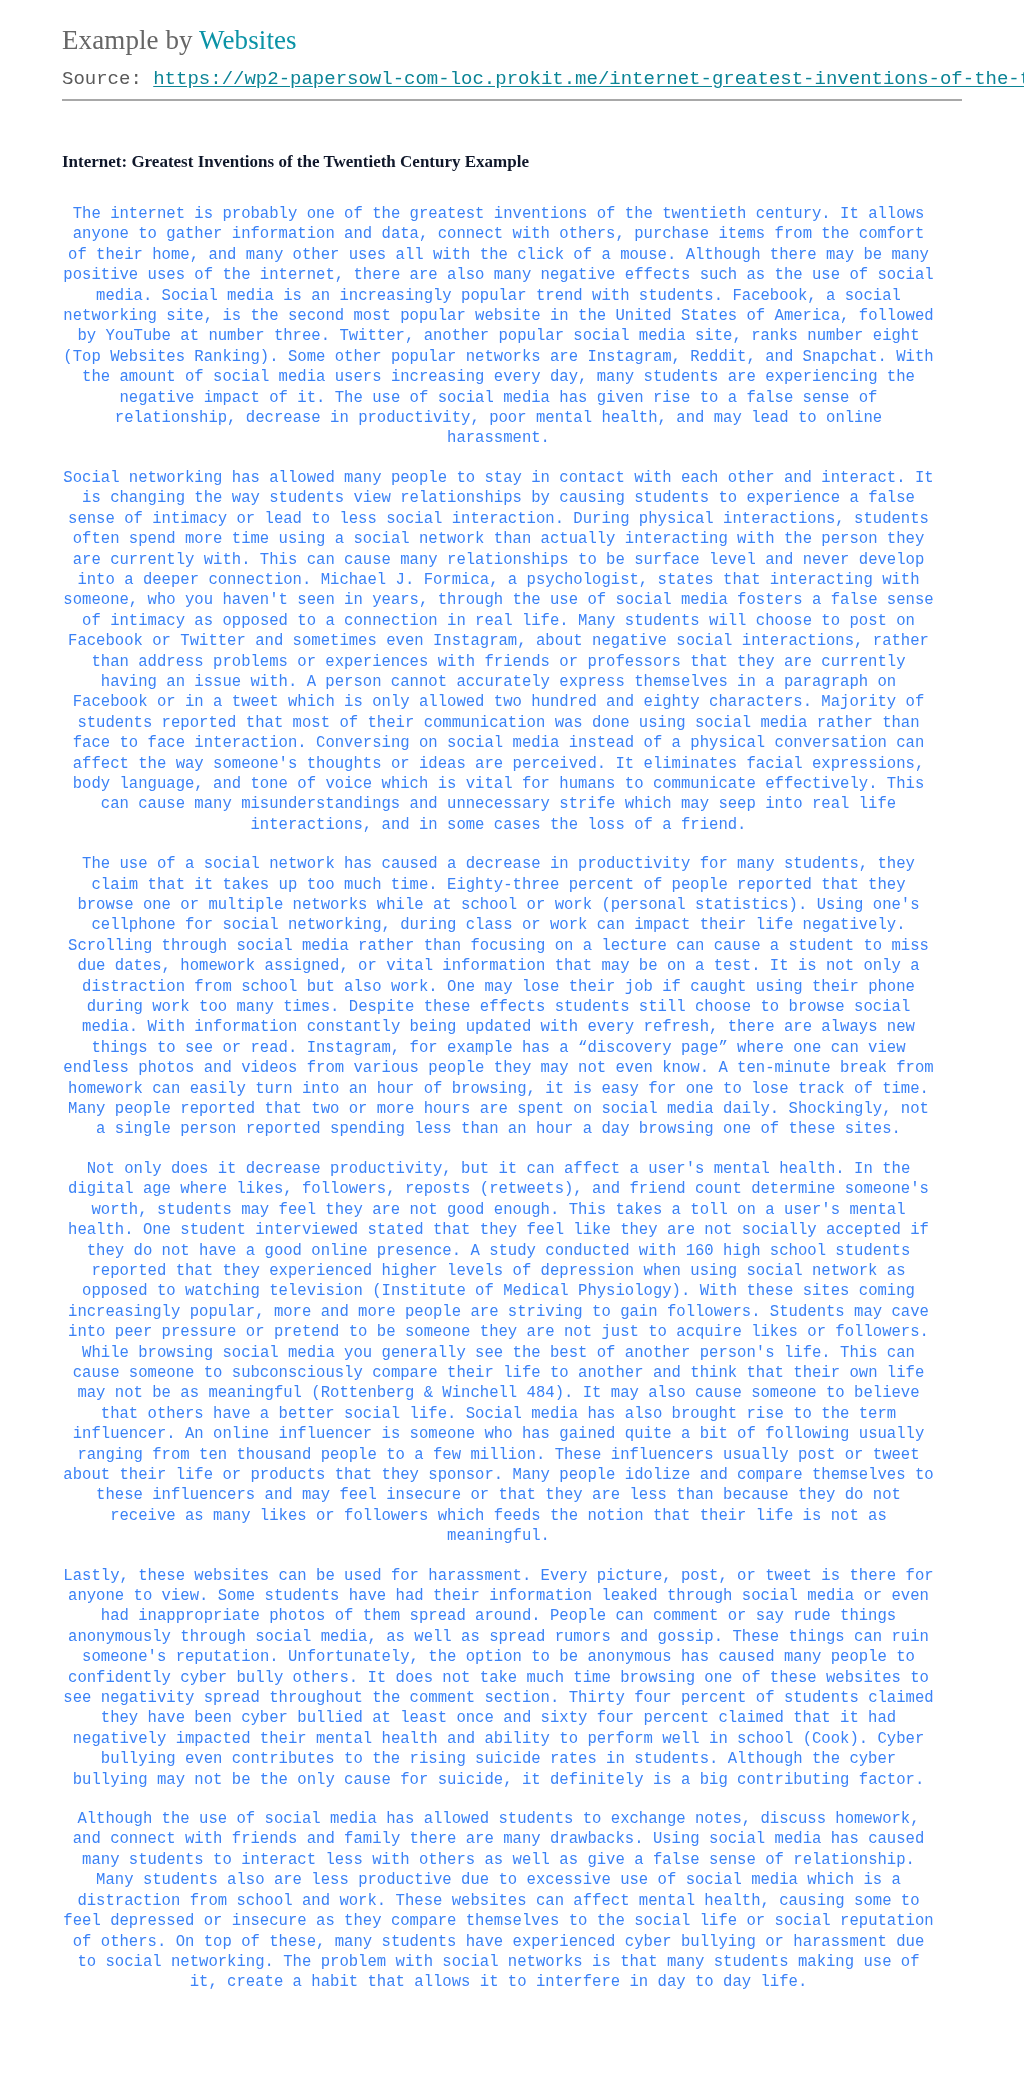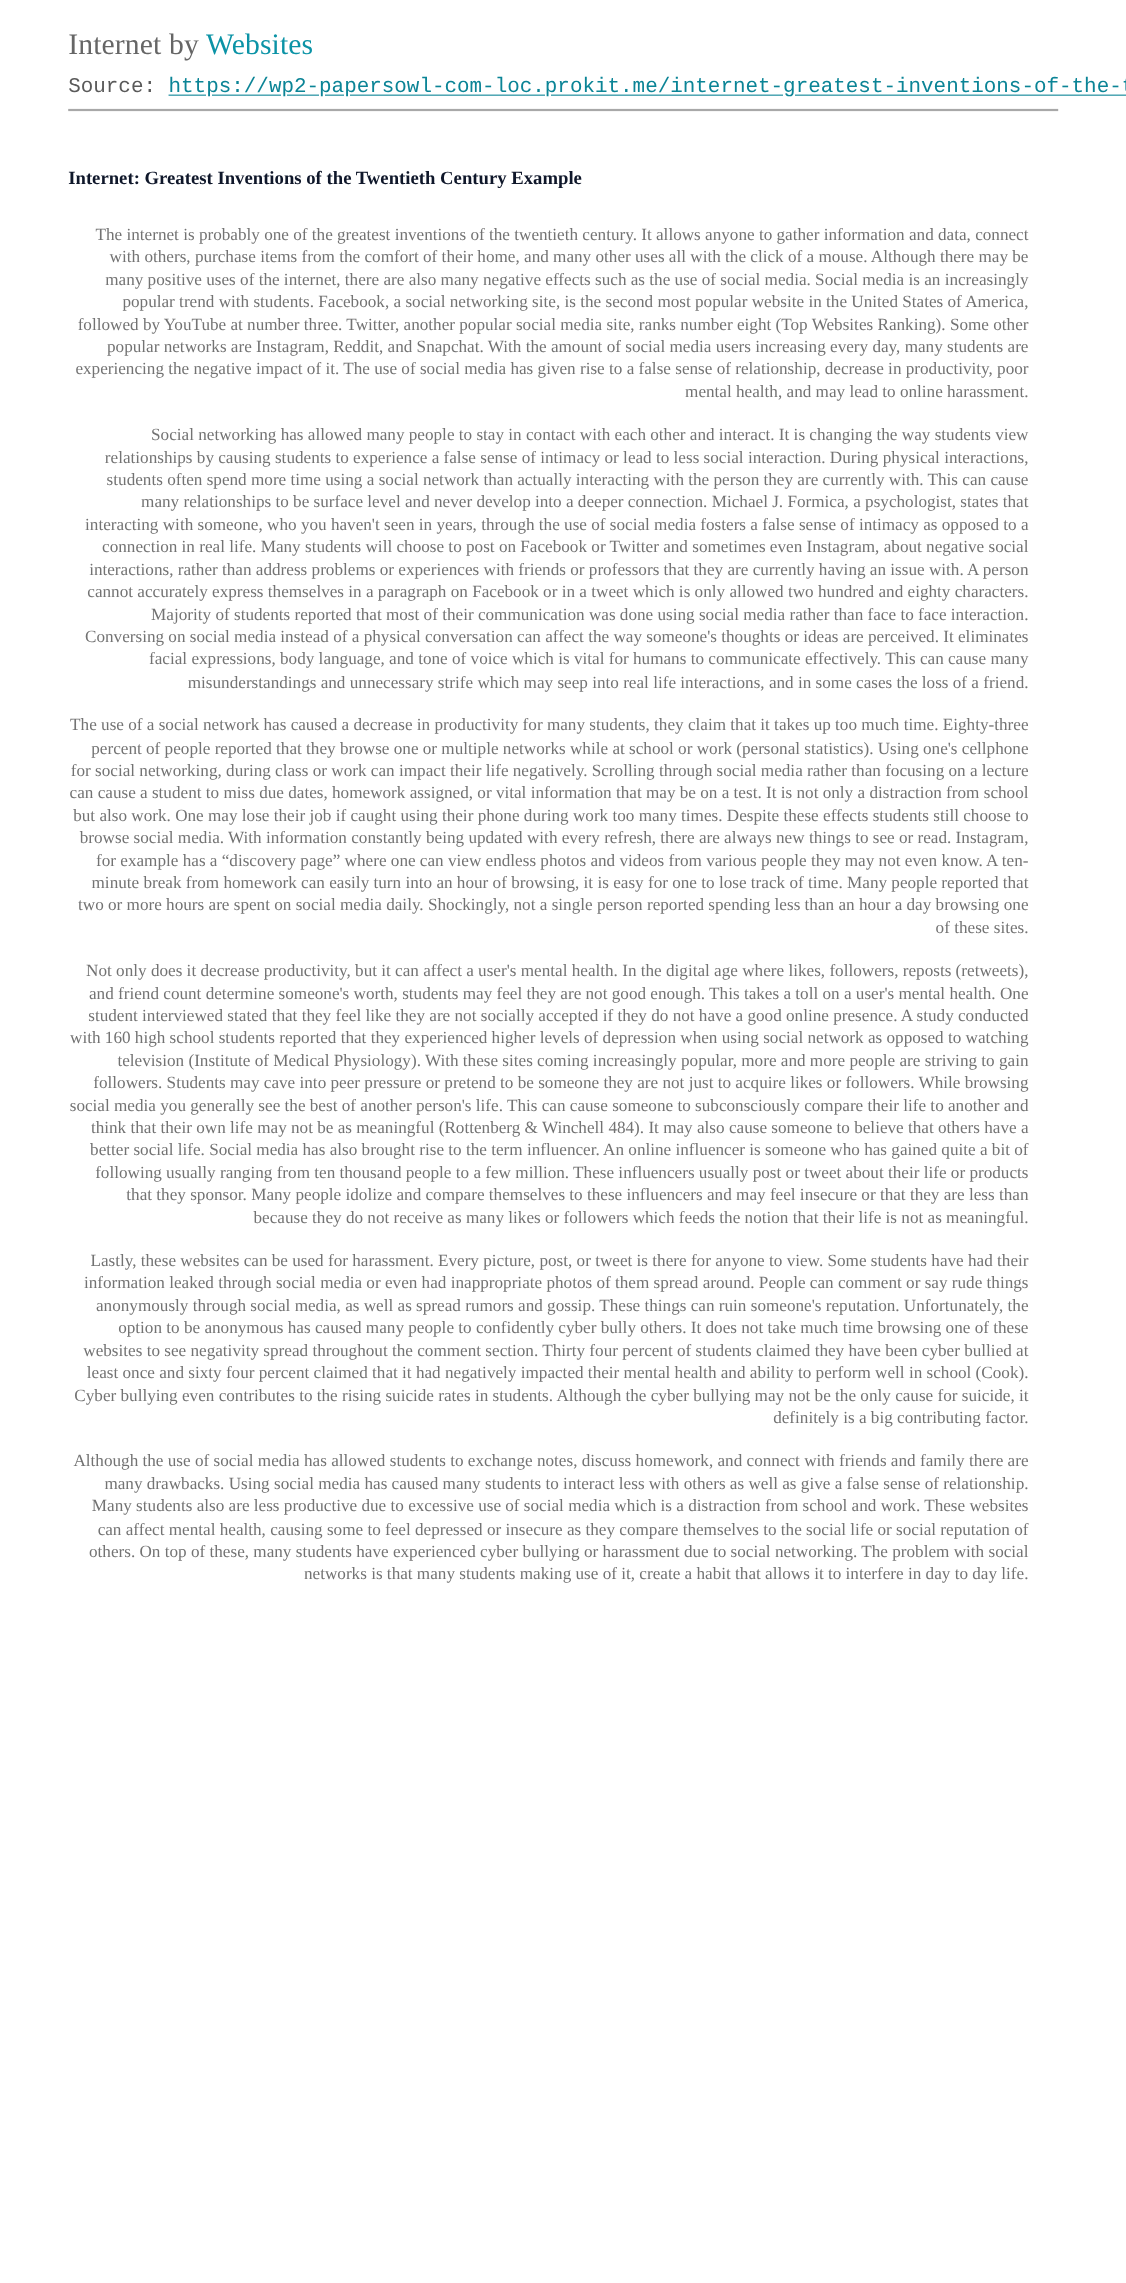--- a/index.html
+++ b/index.html
@@ -63,38 +63,38 @@
   .doc-title {
     font-family: "Liberation Serif", "DejaVu Serif", serif;
     font-size: 17px;
     line-height: 30px;
     font-weight: bold;
     color: #0f172a;
     margin: 46px 0 0 0;
     max-width: 620px;
   }
   .body-text {
-    font-family: Liberation Serif, serif;
+    font-family: Liberation Mono, monospace;
     font-size: 15.6px;
     line-height: 20.4px;
-    color: #737373;
+    color: #3b82f6;
     margin: 0 0 19px 0;
-    text-align: right;
+    text-align: center;
   }
   .body-text:first-of-type {
     margin-top: 27px;
   }
 </style>
 </head>
 <body>
 
 <div class="page">
 
   <div class="brand-header">
-    <div class="brand-line"><span>Internet by </span><span class="brand-name">Websites</span></div>
+    <div class="brand-line"><span>Example by </span><span class="brand-name">Websites</span></div>
 
     <div class="source-line"><span>Source: </span><a class="source-url" href="#">https://wp2-papersowl-com-loc.prokit.me/internet-greatest-inventions-of-the-twentieth-century/</a></div>
   </div>
 
   <hr class="rule">
 
   <div class="article">
     <h1 class="doc-title">Internet: Greatest Inventions of the Twentieth Century Example</h1>
 
     <p class="body-text">The internet is probably one of the greatest inventions of the twentieth century. It allows anyone to gather information and data, connect with others, purchase items from the comfort of their home, and many other uses all with the click of a mouse. Although there may be many positive uses of the internet, there are also many negative effects such as the use of social media. Social media is an increasingly popular trend with students. Facebook, a social networking site, is the second most popular website in the United States of America, followed by YouTube at number three. Twitter, another popular social media site, ranks number eight (Top Websites Ranking). Some other popular networks are Instagram, Reddit, and Snapchat. With the amount of social media users increasing every day, many students are experiencing the negative impact of it. The use of social media has given rise to a false sense of relationship, decrease in productivity, poor mental health, and may lead to online harassment.</p>

